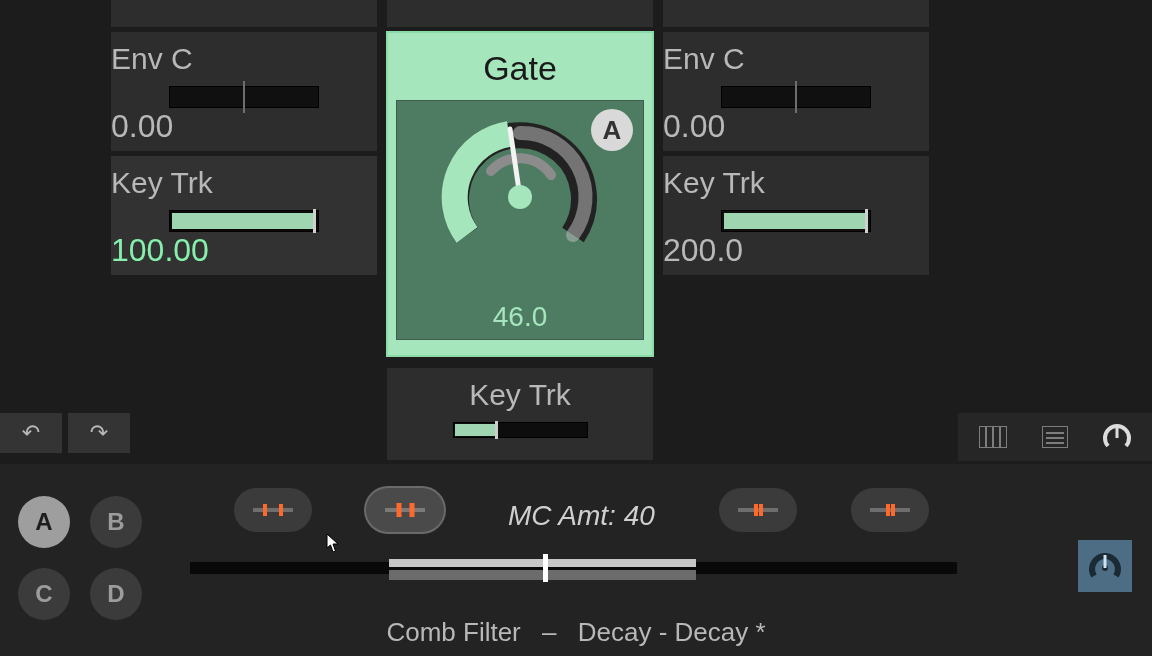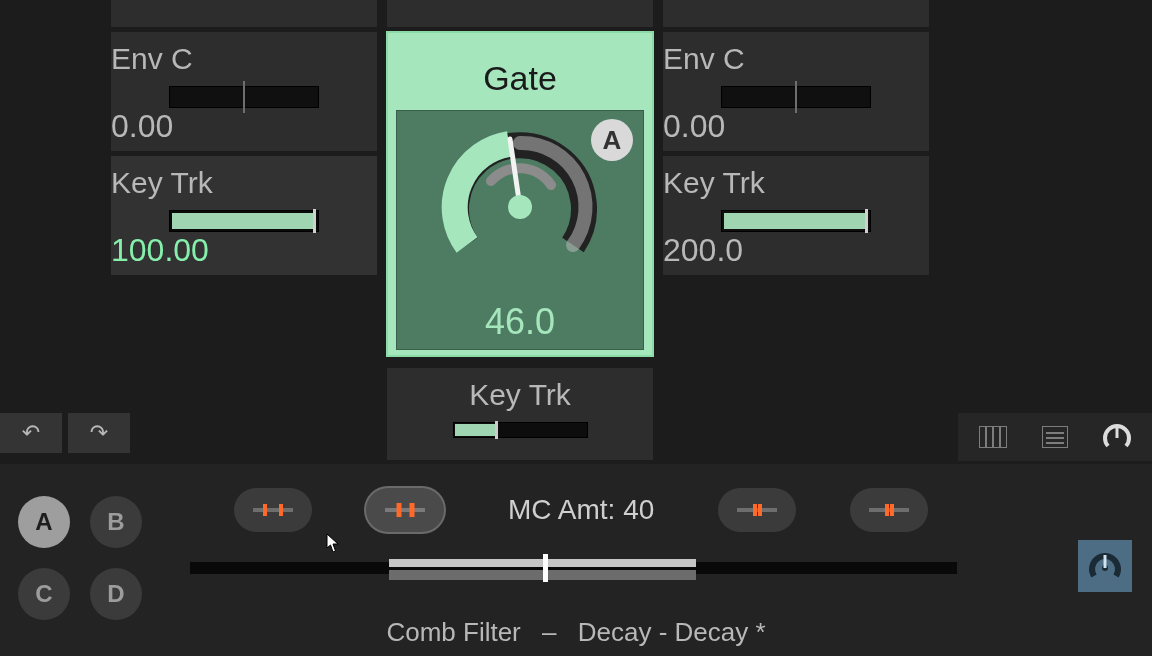--- a/index.html
+++ b/index.html
@@ -73,21 +73,21 @@
 
   
   .big-card-outer {
     position: relative;
     width: 268px;
     height: 326px;
     background: #a6e6bd;
     margin-top: 3px;
     border: 2px solid #8adba6;
     text-align: center;
-    padding-top: 26px;
+    padding-top: 16px;
   }
   .big-card-title {
     font-size: 34px;
     font-weight: 500;
     color: #1a1a1a;
     margin-bottom: 12px;
   }
   .big-card-inner {
     margin: 0 8px;
     height: 240px;
@@ -102,21 +102,21 @@
     border-radius: 50%;
     background: #d9d9d9;
     color: #333;
     font-size: 26px;
     font-weight: 700;
     display: flex; align-items: center; justify-content: center;
   }
   .dial-svg { position: absolute; left: 50%; top: 6px; transform: translateX(-50%); }
   .big-value {
     position: absolute; left: 0; right: 0; bottom: 6px;
-    font-size: 36px; color: #a6e6bd; 
+    font-size: 28px; color: #a6e6bd; 
   }
 
   .center-keytrk {
     width: 268px;
     background: #2d2d2d;
     margin-top: 10px;
     text-align: center;
     padding: 10px 0 22px 0;
     border: 1px solid #1c1c1c;
   }
@@ -186,21 +186,21 @@
     border-radius: 50%;
     background: #3b3b3b;
     border: none;
     color: #9c9c9c;
     font-size: 24px;
     font-weight: 600;
     cursor: pointer;
   }
   .macro-btn.active { background: #9e9e9e; color: #1e1e1e; }
 
-  .pill-row { position: absolute; top: 24px; left: 234px; right: 50px; display: flex; align-items:center; }
+  .pill-row { position: absolute; top: 24px; left: 234px; right: 50px; display: flex; align-items:flex-end;font-style:italic; }
   .pill {
     width: 78px; height: 44px;
     border-radius: 22px;
     background: #3b3b3b;
     display: flex; align-items:center; justify-content:center;
     cursor: pointer;
     flex-shrink: 0;
     border: none;
   }
   .pill.outlined { background: #4a4a4a; box-shadow: 0 0 0 2px #6a6a6a; }

